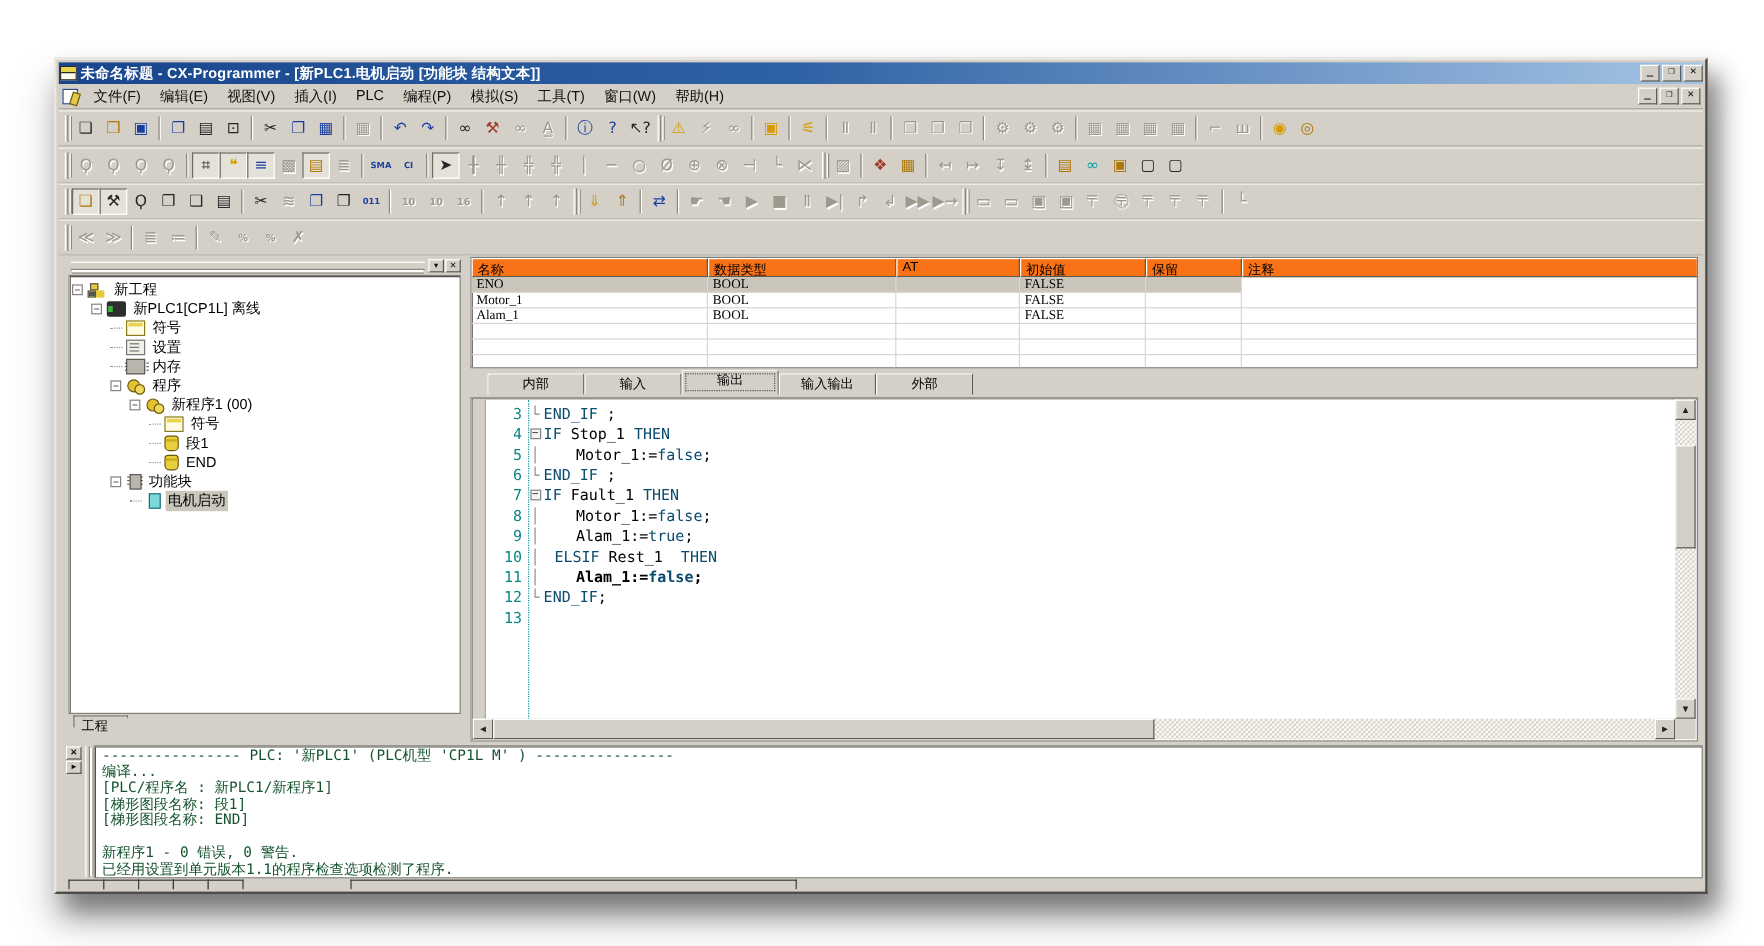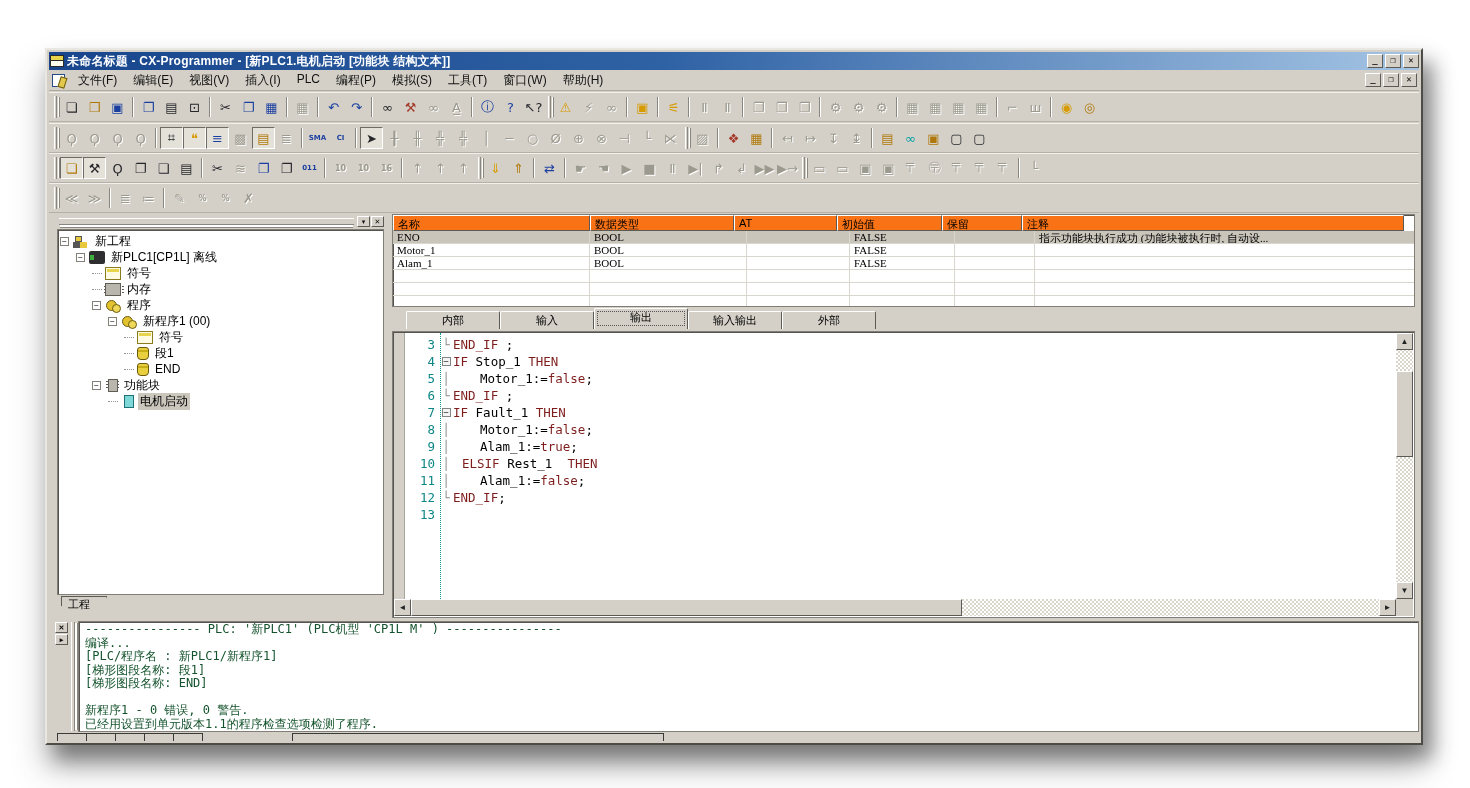--- a/index.html
+++ b/index.html
@@ -86,35 +86,35 @@
      border:1px solid #807e76; box-shadow:inset 1px 1px 0 #55534e; overflow:hidden; }
   .vt-head { display:flex; height:16px; }
   .vt-hcell { background:#f97316; border:1px solid; border-color:#fff #5c5a54 #5c5a54 #fff;
      font-size:11px; padding:1px 4px; white-space:nowrap; overflow:hidden; flex:0 0 auto;}
   .vt-row { display:flex; height:13px; }
   .vt-cell { border-right:1px solid #d9d6cd; border-bottom:1px solid #d9d6cd; font-size:11px;
      font-family:Liberation Serif, serif; padding:0 4px; white-space:nowrap; overflow:hidden; flex:0 0 auto; color:#000;}
   .vt-row.sel .vt-cell { background:#c9c5bb; }
   
   .fb-tabs { position:absolute; left:0; top:95px; height:21px; right:0; display:flex; padding-left:14px; align-items:flex-end;}
-  .fb-tab { width:94px; height:18px; background:#d4d0c8; border:1px solid; border-color:#fff #5c5a54 #5c5a54 #fff;
+  .fb-tab { width:81px; height:18px; background:#d4d0c8; border:1px solid; border-color:#fff #5c5a54 #5c5a54 #fff;
      border-bottom:none; font-size:11px; text-align:center; line-height:17px; border-radius:2px 2px 0 0; position:relative;font-family:Liberation Serif, serif;}
   .fb-tab.sel { height:21px; z-index:2; outline:1px dotted #555; outline-offset:-4px; }
   
   .editor { position:absolute; left:0; top:118px; right:0; bottom:2px;
      border:1px solid #807e76; box-shadow:inset 1px 1px 0 #55534e; background:#fff; }
   .ed-content { position:absolute; left:1px; top:1px; right:18px; bottom:18px; background:#fff; overflow:hidden;}
   .ed-gutter { position:absolute; left:0; top:0; width:11px; bottom:0; background:#d4d0c8; border-right:1px solid #a8a59c;}
   .ed-dots { position:absolute; left:46px; top:0; bottom:0; width:1px; border-left:1px dotted #149a9a;}
   .code-line { position:relative; height:17px; display:flex; align-items:center;
      font-family:"DejaVu Sans Mono",monospace; font-size:12.5px; white-space:pre;}
   .ln { width:33px; text-align:right; color:#0d8686; flex:0 0 auto; padding-right:4px;}
   .foldcol { width:14px; flex:0 0 auto; color:#8b8b8b; font-size:12px; display:flex; align-items:center; justify-content:center;}
   .foldbox { width:9px; height:9px; border:1px solid #848484; background:#f4f4f4; font-size:9px; line-height:7px; text-align:center; color:#333;}
-  .kw { color:#7f1d1d; } .pl { color:#000; }
+  .kw { color:#0c4a6e; } .pl { color:#000; }
   
   .sb { background-color:#d9d5cb; background-image:linear-gradient(45deg,#fff 25%,transparent 25%,transparent 75%,#fff 75%),linear-gradient(45deg,#fff 25%,transparent 25%,transparent 75%,#fff 75%); background-size:4px 4px; background-position:0 0,2px 2px;}
   .vsb { position:absolute; right:1px; top:1px; width:17px; bottom:18px; }
   .hsb { position:absolute; left:1px; right:18px; bottom:1px; height:17px; }
   .sb-btn { position:absolute; width:17px; height:17px; background:#d4d0c8; border:1px solid; border-color:#fff #5c5a54 #5c5a54 #fff;
      font-size:8px; color:#222; text-align:center; line-height:15px;}
   .sb-thumb { position:absolute; background:#d4d0c8; border:1px solid; border-color:#fff #5c5a54 #5c5a54 #fff;}
   .sb-corner { position:absolute; right:1px; bottom:1px; width:17px; height:17px; background:#d4d0c8;}
   
   .output { position:absolute; left:2px; top:570px; right:2px; bottom:2px; background:#d4d0c8; }
@@ -613,20 +613,26 @@
           </div>
           <div class="tree-row">
             <span style="width: 32px; flex: 0 0 auto;"></span>
             <span class="stub"></span>
             <span class="ticon ti-symbols"></span>
             <span class="lbl">符号</span>
           </div>
           <div class="tree-row">
             <span style="width: 32px; flex: 0 0 auto;"></span>
             <span class="stub"></span>
+            <span class="ticon ti-settings"></span>
+            <span class="lbl">设置</span>
+          </div>
+          <div class="tree-row">
+            <span style="width: 32px; flex: 0 0 auto;"></span>
+            <span class="stub"></span>
             <span class="ticon ti-memory"></span>
             <span class="lbl">内存</span>
           </div>
           <div class="tree-row">
             <span style="width: 32px; flex: 0 0 auto;"></span>
             <span class="expander">−</span>
             <span class="ticon ti-program"></span>
             <span class="lbl">程序</span>
           </div>
           <div class="tree-row">
@@ -671,34 +677,33 @@
       </div>
     </div>
 
     <div class="splitter"></div>
 
     <div class="right-pane">
 
       <div class="var-table">
         <div class="vt-head" id="vt-head">
             <span class="vt-hcell" style="width: 197px;">名称</span>
-            <span class="vt-hcell" style="width: 144px;">数据类型</span>
+            <span class="vt-hcell" style="width: 157px;">数据类型</span>
             <span class="vt-hcell" style="width: 103px;">AT</span>
             <span class="vt-hcell" style="width: 105px;">初始值</span>
             <span class="vt-hcell" style="width: 80px;">保留</span>
             <span class="vt-hcell" style="width: 382px;">注释</span>
           </div>
         <div id="vt-rows">
             <div class="vt-row sel">
               <span class="vt-cell" style="width: 197px;">ENO</span>
               <span class="vt-cell" style="width: 157px;">BOOL</span>
               <span class="vt-cell" style="width: 103px;"></span>
               <span class="vt-cell" style="width: 105px;">FALSE</span>
               <span class="vt-cell" style="width: 80px;"></span>
-              <span class="vt-cell" style="width: 382px;">指示功能块执行成功 (功能块被执行时, 自动设...</span>
             </div>
             <div class="vt-row">
               <span class="vt-cell" style="width: 197px;">Motor_1</span>
               <span class="vt-cell" style="width: 157px;">BOOL</span>
               <span class="vt-cell" style="width: 103px;"></span>
               <span class="vt-cell" style="width: 105px;">FALSE</span>
               <span class="vt-cell" style="width: 80px;"></span>
               <span class="vt-cell" style="width: 382px;"></span>
             </div>
             <div class="vt-row">
@@ -750,21 +755,21 @@
           <div class="ed-dots"></div>
           <div id="code-lines" style="position:absolute;left:12px;top:3px;right:0;">
               <div class="code-line"><span class="ln">3</span><span class="foldcol">└</span><span style="padding-left: 0px;"><span class="kw">END_IF </span><span class="pl">;</span></span></div>
               <div class="code-line"><span class="ln">4</span><span class="foldcol"><span class="foldbox">−</span></span><span style="padding-left: 0px;"><span class="kw">IF </span><span class="pl">Stop_1 </span><span class="kw">THEN</span></span></div>
               <div class="code-line"><span class="ln">5</span><span class="foldcol">│</span><span style="padding-left: 27px;"><span class="pl">Motor_1:=</span><span class="kw">false</span><span class="pl">;</span></span></div>
               <div class="code-line"><span class="ln">6</span><span class="foldcol">└</span><span style="padding-left: 0px;"><span class="kw">END_IF </span><span class="pl">;</span></span></div>
               <div class="code-line"><span class="ln">7</span><span class="foldcol"><span class="foldbox">−</span></span><span style="padding-left: 0px;"><span class="kw">IF </span><span class="pl">Fault_1 </span><span class="kw">THEN</span></span></div>
               <div class="code-line"><span class="ln">8</span><span class="foldcol">│</span><span style="padding-left: 27px;"><span class="pl">Motor_1:=</span><span class="kw">false</span><span class="pl">;</span></span></div>
               <div class="code-line"><span class="ln">9</span><span class="foldcol">│</span><span style="padding-left: 27px;"><span class="pl">Alam_1:=</span><span class="kw">true</span><span class="pl">;</span></span></div>
               <div class="code-line"><span class="ln">10</span><span class="foldcol">│</span><span style="padding-left: 9px;"><span class="kw">ELSIF </span><span class="pl">Rest_1  </span><span class="kw">THEN</span></span></div>
-              <div class="code-line"><span class="ln">11</span><span class="foldcol">│</span><span style="padding-left: 27px;"><span class="pl">Alam_1:=</span><span class="kw">false</span><span class="pl">;</span></span></div>
+              <div class="code-line"><span class="ln">11</span><span class="foldcol">│</span><span style="padding-left: 27px; font-weight: bold;"><span class="pl">Alam_1:=</span><span class="kw">false</span><span class="pl">;</span></span></div>
               <div class="code-line"><span class="ln">12</span><span class="foldcol">└</span><span style="padding-left: 0px;"><span class="kw">END_IF</span><span class="pl">;</span></span></div>
               <div class="code-line"><span class="ln">13</span><span class="foldcol"></span><span style="padding-left: 0px;"></span></div>
             </div>
         </div>
         <div class="vsb sb">
           <span class="sb-btn" style="top:0;left:0;">▲</span>
           <span class="sb-thumb" style="left:0;top:38px;height:86px;width:17px;"></span>
           <span class="sb-btn" style="bottom:0;left:0;">▼</span>
         </div>
         <div class="hsb sb">

